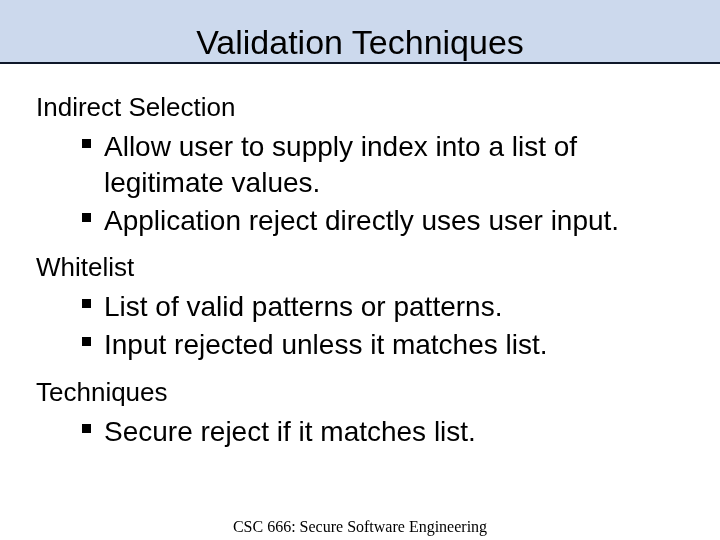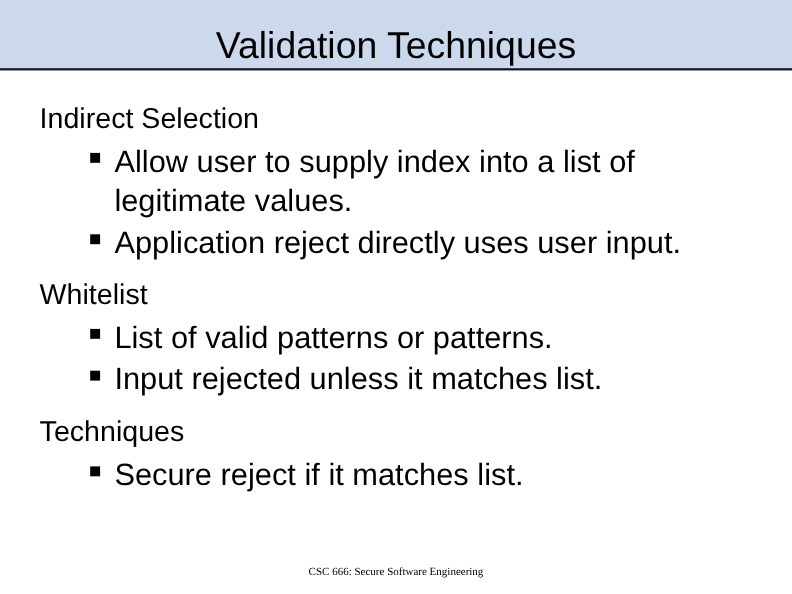--- a/index.html
+++ b/index.html
@@ -50,24 +50,24 @@
     content: "";
     position: absolute;
     left: 0;
     top: 10px;
     width: 9px;
     height: 9px;
     background: #000;
   }
   .footer {
     position: absolute;
-    bottom: 14px;
+    bottom: 4px;
     width: 100%;
     text-align: center;
-    font-size: 10px;
+    font-size: 16px;
     font-family: "Times New Roman", Times, serif;
   }
 </style>
 </head>
 <body>
 
 <div class="title-bar">
   <h1>Validation Techniques</h1>
 </div>
 

